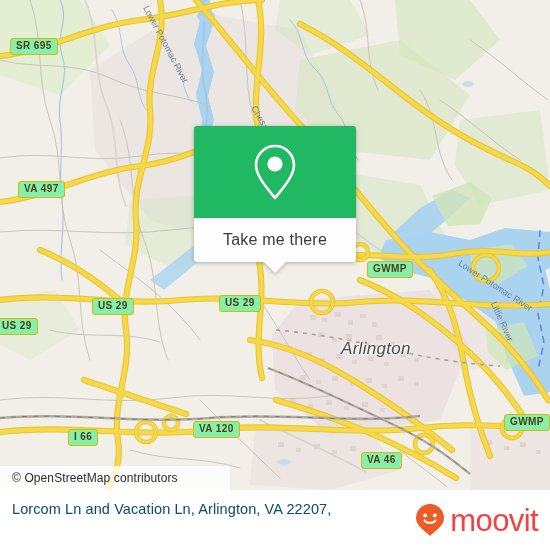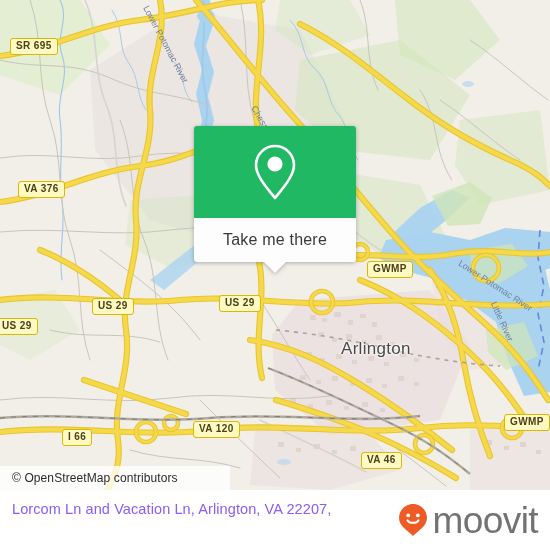--- a/index.html
+++ b/index.html
@@ -13,39 +13,40 @@
   
   .map{
     position:absolute;left:0;top:0;width:550px;height:490px;
     background:#f2efe9;overflow:hidden;
   }
   .map-svg{position:absolute;left:0;top:0;}
 
   
   .shield{
     position:absolute;
-    background:#fef9c3;
+    background:#86efac;
     border:1.4px solid #d8b800;
     border-radius:3px;
     color:#4a4118;
     font-size:10px;
     font-weight:bold;
     letter-spacing:.4px;
     padding:1px 5px 2px 5px;
     line-height:12px;
     white-space:nowrap;
     box-sizing:border-box;
   }
   .place-label{
     position:absolute;
     color:#4a4a4a;
     font-size:17px;
     letter-spacing:.3px;
     white-space:nowrap;
     text-shadow:0 0 3px #fff,0 0 3px #fff,0 0 2px #fff;
+    font-style:italic;
   }
   .water-label{
     position:absolute;
     color:#6f7f98;
     font-size:9px;
     white-space:nowrap;
     font-style:normal;
   }
 
   
@@ -87,29 +88,29 @@
     border-top:11px solid #fdfdfd;
   }
 
   
   .footer{
     position:absolute;left:0;top:490px;width:550px;height:60px;
     background:#ffffff;
   }
   .footer-text{
     position:absolute;left:12px;top:8px;width:390px;
-    font-size:14.5px;line-height:23px;color:#8b5cf6;
+    font-size:14.5px;line-height:23px;color:#0c4a6e;
     letter-spacing:.1px;
   }
   .brand{
     position:absolute;right:12px;top:13px;
     display:flex;align-items:center;gap:5px;
   }
   .brand-word{
-    font-size:37px;line-height:31px;color:#737373;
+    font-size:31px;line-height:31px;color:#ef4444;
     letter-spacing:-.6px;font-weight:normal;
   }
 </style>
 </head>
 <body>
 
 <div id="app">
 
   <div class="map">
 
@@ -308,26 +309,26 @@
     </svg>
 
     <div class="water-label" style="left:150px;top:4px;transform:rotate(62deg);transform-origin:left top;">Lower Potomac River</div>
     <div class="water-label" style="left:462px;top:258px;transform:rotate(33deg);transform-origin:left top;">Lower Potomac River</div>
     <div class="water-label" style="left:498px;top:300px;transform:rotate(66deg);transform-origin:left top;">Little River</div>
     <div class="water-label" style="left:258px;top:104px;transform:rotate(60deg);transform-origin:left top;">Chesa</div>
 
     <div class="place-label" style="left:341px;top:339px;">Arlington</div>
 
     <div class="shield" style="left:10px;top:38px;">SR 695</div>
-    <div class="shield" style="left:18px;top:181px;">VA 376</div>
+    <div class="shield" style="left:18px;top:181px;">VA 497</div>
     <div class="shield" style="left:92px;top:298px;">US 29</div>
     <div class="shield" style="left:-4px;top:318px;">US 29</div>
     <div class="shield" style="left:219px;top:295px;">US 29</div>
     <div class="shield" style="left:367px;top:261px;">GWMP</div>
-    <div class="shield" style="left:62px;top:429px;">I 66</div>
+    <div class="shield" style="left:68px;top:429px;">I 66</div>
     <div class="shield" style="left:193px;top:421px;">VA 120</div>
     <div class="shield" style="left:361px;top:452px;">VA 46</div>
     <div class="shield" style="left:504px;top:414px;">GWMP</div>
 
     <div class="attrib">
       <span>© OpenStreetMap contributors</span>
     </div>
 
     <div class="card">
       <div class="card-top">

